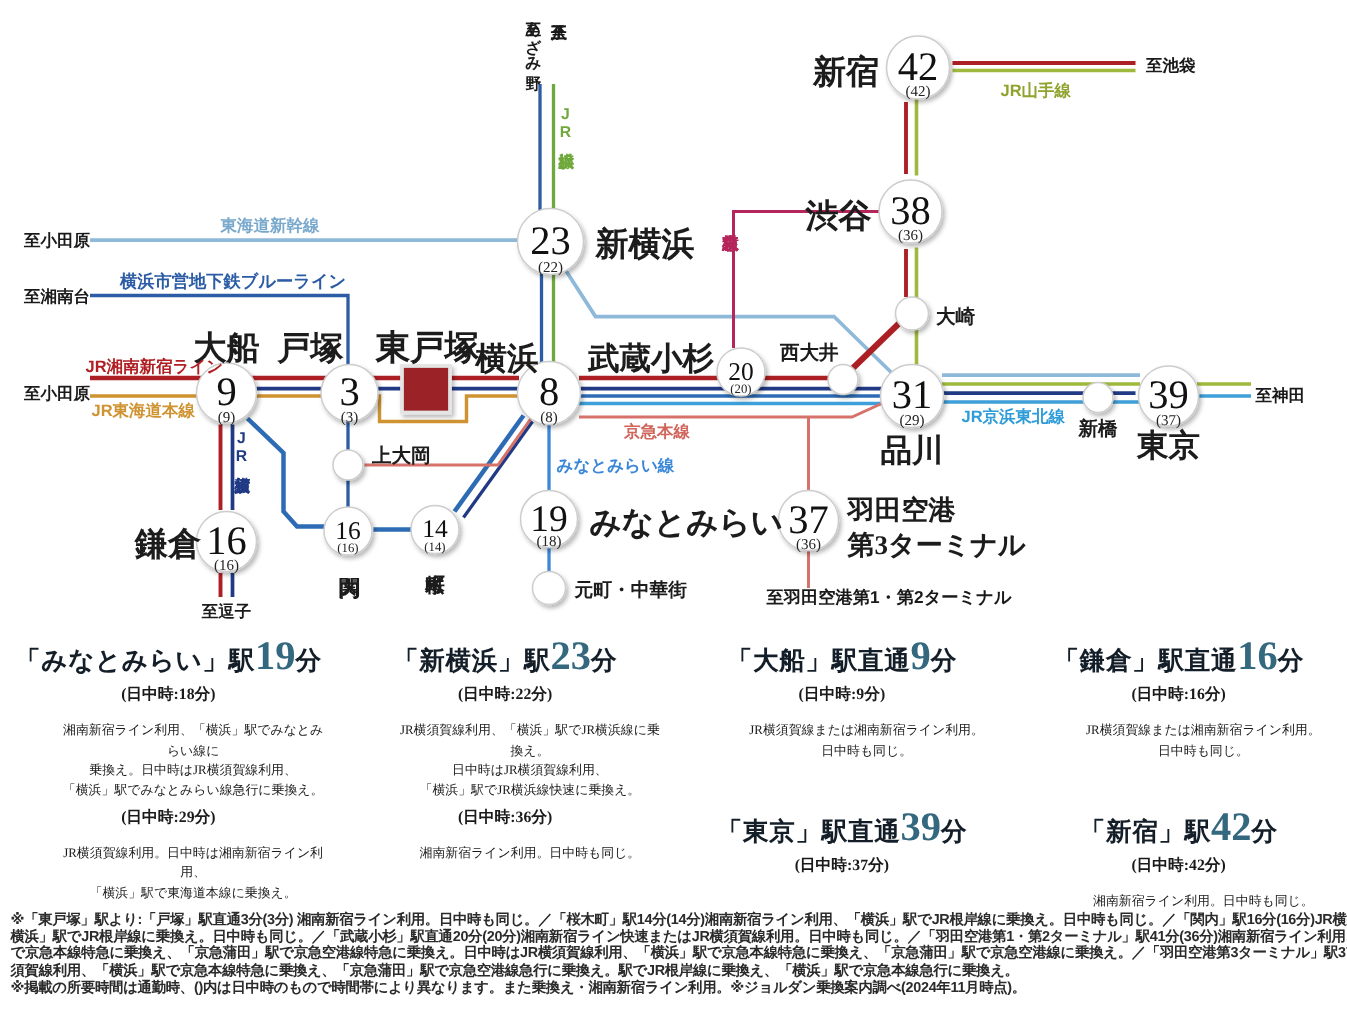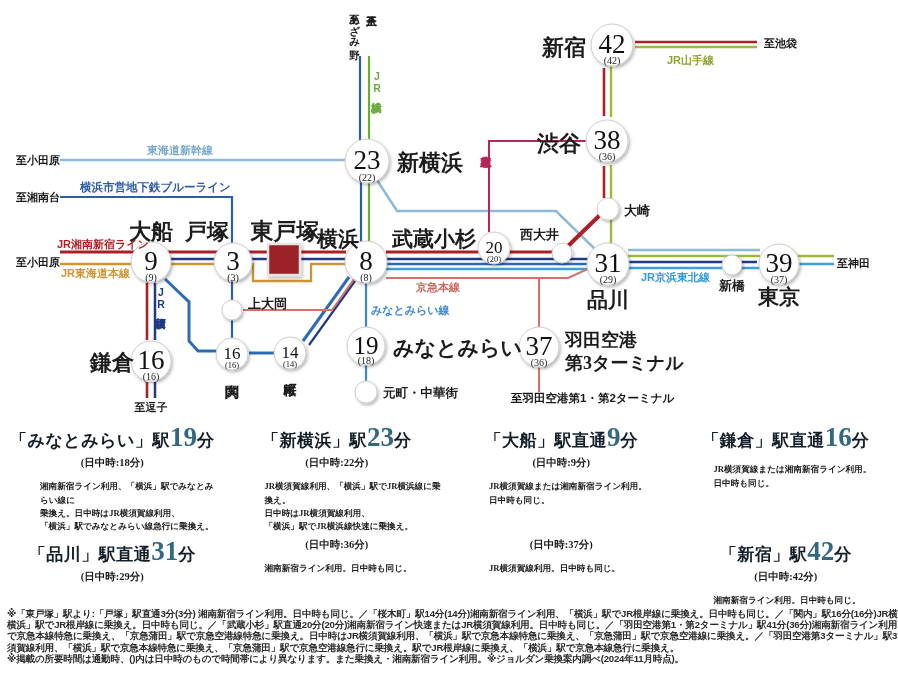--- a/index.html
+++ b/index.html
@@ -13,21 +13,21 @@
   .term{font-family:"Liberation Sans","DejaVu Sans",sans-serif;font-weight:700;fill:#1a1a1a;}
   .vt{writing-mode:vertical-rl;text-orientation:upright;}
   
   .row{position:absolute;left:0;width:898px;display:grid;grid-template-columns:repeat(4,1fr);}
   .row1{top:421px;}
   .row2{top:535px;}
   .ab{padding:0 7px;text-align:center;}
   .ab-title{font-size:17px;font-weight:700;color:#141e28;letter-spacing:.5px;line-height:1.2;white-space:nowrap;}
   .ab-title .min{font-size:27px;color:#33687E;font-weight:600;letter-spacing:0;}
   .ab-day{font-size:10.5px;font-weight:700;color:#1a1a1a;margin-top:3px;}
-  .ab-desc{font-size:8.6px;font-weight:700;color:#1a1a1a;text-align:left;line-height:1.55;
+  .ab-desc{font-size:8.6px;font-weight:400;color:#1a1a1a;text-align:center;line-height:1.55;
            margin-top:10px;white-space:pre-line;letter-spacing:0;margin-left:33px;}
   .notes{position:absolute;left:7px;top:608px;width:886px;
          font-family:"Liberation Sans","DejaVu Sans",sans-serif;
          font-size:9.6px;line-height:11.2px;color:#2b2b2b;font-weight:700;letter-spacing:-.2px;}
   .notes div{white-space:nowrap;}
 </style>
 </head>
 <body>
 
 <div id="page">
@@ -229,37 +229,39 @@
 「横浜」駅でJR横浜線快速に乗換え。</div>
   </div>
   <div class="ab">
     <div class="ab-title"><span>「大船」駅直通</span><span class="min">9</span><span>分</span></div>
     <div class="ab-day">(日中時:9分)</div>
     <div class="ab-desc">JR横須賀線または湘南新宿ライン利用。
 日中時も同じ。</div>
   </div>
   <div class="ab">
     <div class="ab-title"><span>「鎌倉」駅直通</span><span class="min">16</span><span>分</span></div>
+    <div class="ab-day">(日中時:16分)</div>
     <div class="ab-desc">JR横須賀線または湘南新宿ライン利用。
 日中時も同じ。</div>
   </div>
 </div>
 
 <div class="row row2">
   <div class="ab">
-    <div class="ab-title"><span>「品川」駅直通</span><span class="min">31</span><span>分</span></div>
     <div class="ab-day">(日中時:29分)</div>
+    <div class="ab-desc">JR横須賀線利用。日中時は湘南新宿ライン利用、
+「横浜」駅で東海道本線に乗換え。</div>
   </div>
   <div class="ab">
     <div class="ab-day">(日中時:36分)</div>
     <div class="ab-desc">湘南新宿ライン利用。日中時も同じ。</div>
   </div>
   <div class="ab">
+    <div class="ab-title"><span>「東京」駅直通</span><span class="min">39</span><span>分</span></div>
     <div class="ab-day">(日中時:37分)</div>
-    <div class="ab-desc">JR横須賀線利用。日中時も同じ。</div>
   </div>
   <div class="ab">
     <div class="ab-title"><span>「新宿」駅</span><span class="min">42</span><span>分</span></div>
     <div class="ab-day">(日中時:42分)</div>
     <div class="ab-desc">湘南新宿ライン利用。日中時も同じ。</div>
   </div>
 </div>
 
 
 <div class="notes">

